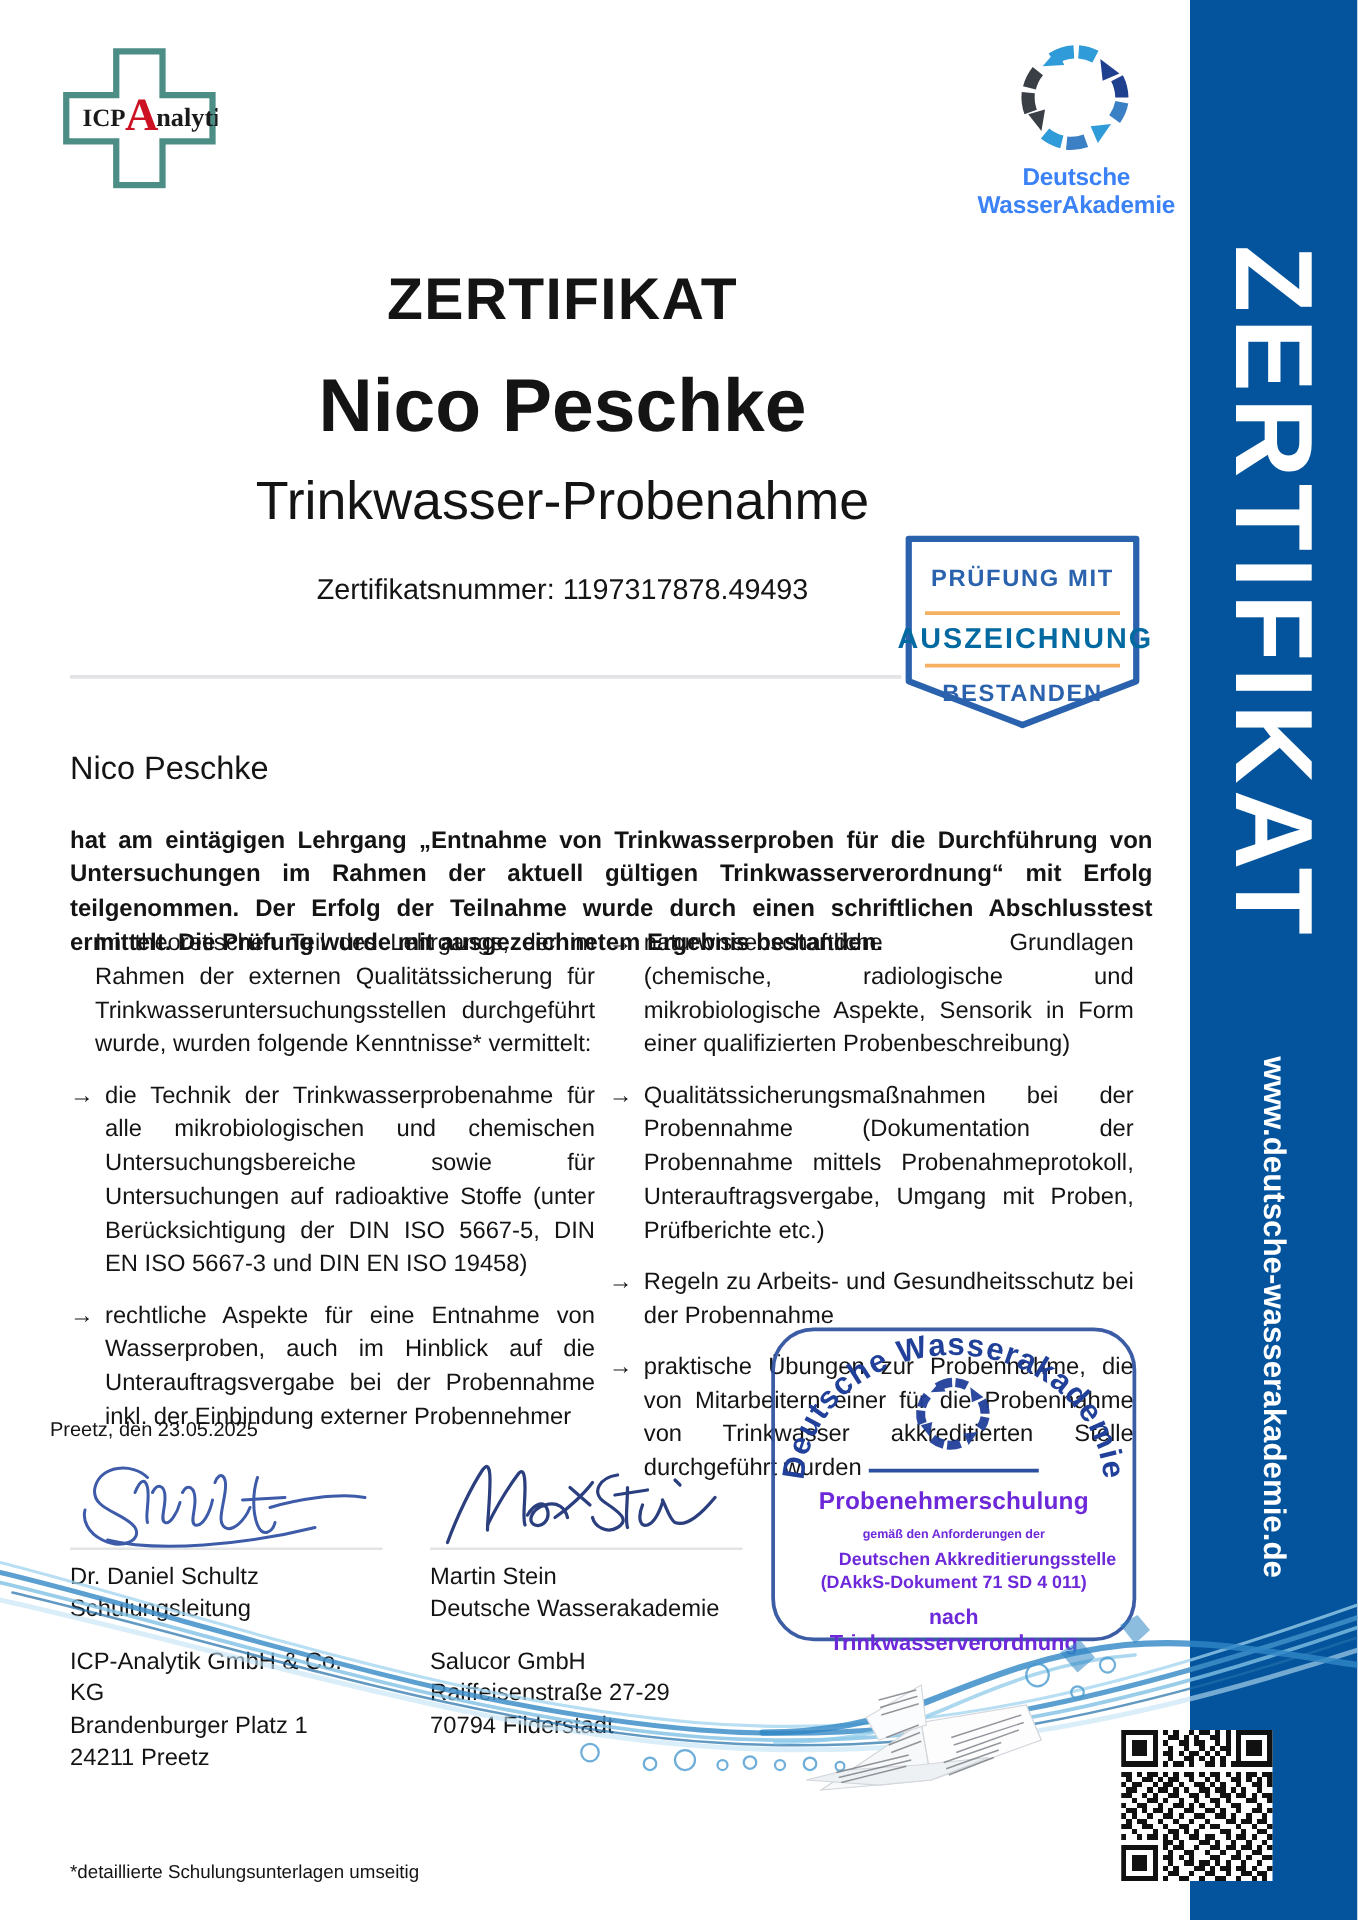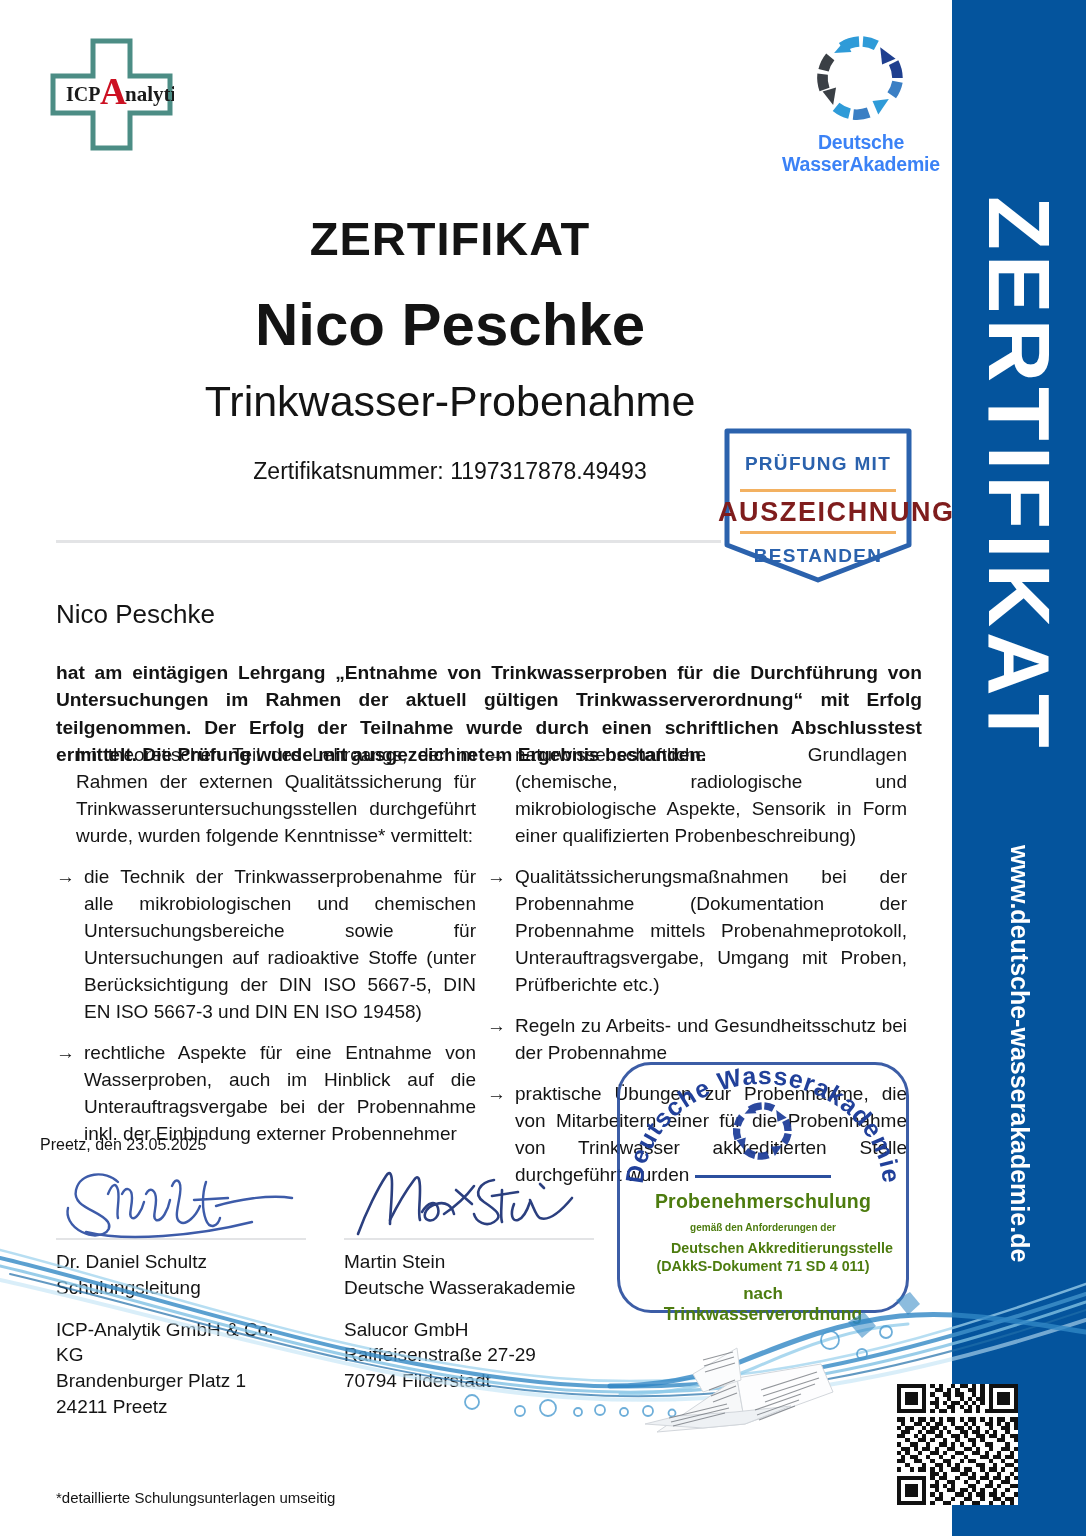--- a/index.html
+++ b/index.html
@@ -53,21 +53,21 @@
   .cert-number{ position:absolute; left:0; top:458px; width:900px; text-align:center;
       font-size:23px; }
   .hrule{ position:absolute; left:56px; top:540px; width:665px; height:3px;
       background:#e3e4e6; }
 
   
   .badge{ position:absolute; left:718px; top:425px; width:200px; height:160px; }
   .badge-txt{ position:absolute; left:0; width:100%; text-align:center;
       font-weight:bold; letter-spacing:1.3px; }
   .badge-top{ top:28px; font-size:19px; color:#2b62ad; }
-  .badge-mid{ top:72px; font-size:27px; color:#7f1d1d; letter-spacing:1.6px; }
+  .badge-mid{ top:72px; font-size:23px; color:#0369a1; letter-spacing:1.6px; }
   .badge-bot{ top:120px; font-size:19px; color:#2b62ad; }
   .badge-rule{ position:absolute; left:22px; width:156px; height:3px; background:#f3b161; }
 
   
   .recipient{ position:absolute; left:56px; top:599px; font-size:26px; }
   .statement{ position:absolute; left:56px; top:632px; width:866px;
       font-size:19.2px; font-weight:bold; line-height:1.42; text-align:justify;margin-top:27px; }
 
   .col-left{ position:absolute; left:56px; top:742px; width:420px; font-size:19px; line-height:1.42; }
   .col-right{ position:absolute; left:487px; top:742px; width:420px; font-size:19px; line-height:1.42; }
@@ -82,21 +82,21 @@
   .sig1{ left:56px; top:1160px; width:250px; }
   .sig2{ left:344px; top:1160px; width:250px; }
   .sigline{ width:100%; height:2px; background:#e3e4e6; margin-top:78px; margin-bottom:9px; }
   .sig-svg{ position:absolute; left:0; top:0; }
   .sig-gap{ height:16px; }
 
   
   .stamp{ position:absolute; left:617px; top:1062px; width:292px; height:251px; }
   .stamp-box{ position:absolute; inset:0; border:3px solid #2b4f9e; border-radius:34px; opacity:.92; }
   .stamp-rule{ position:absolute; left:78px; top:113px; width:136px; height:2.5px; background:#2b4f9e; }
-  .stamp-line{ position:absolute; left:0; width:100%; text-align:center; color:#4d7c0f; }
+  .stamp-line{ position:absolute; left:0; width:100%; text-align:center; color:#6d28d9; }
   .st-main{ top:128px; font-size:19.5px; font-weight:bold; letter-spacing:0.2px; }
   .st-s1{ top:160px; font-size:10px; font-weight:bold; }
   .st-s2{ top:178px; font-size:14.3px; font-weight:bold;padding-left:38px; }
   .st-s3{ top:196px; font-size:14.3px; font-weight:bold; }
   .st-nach{ top:222px; font-size:17px; font-weight:bold; }
   .st-tvo{ top:242px; font-size:17.5px; font-weight:bold; }
 
   
   .water{ position:absolute; left:0; bottom:60px; width:1086px; height:240px; pointer-events:none; }
   .qr{ position:absolute; left:897px; top:1384px; width:121px; height:121px; }

